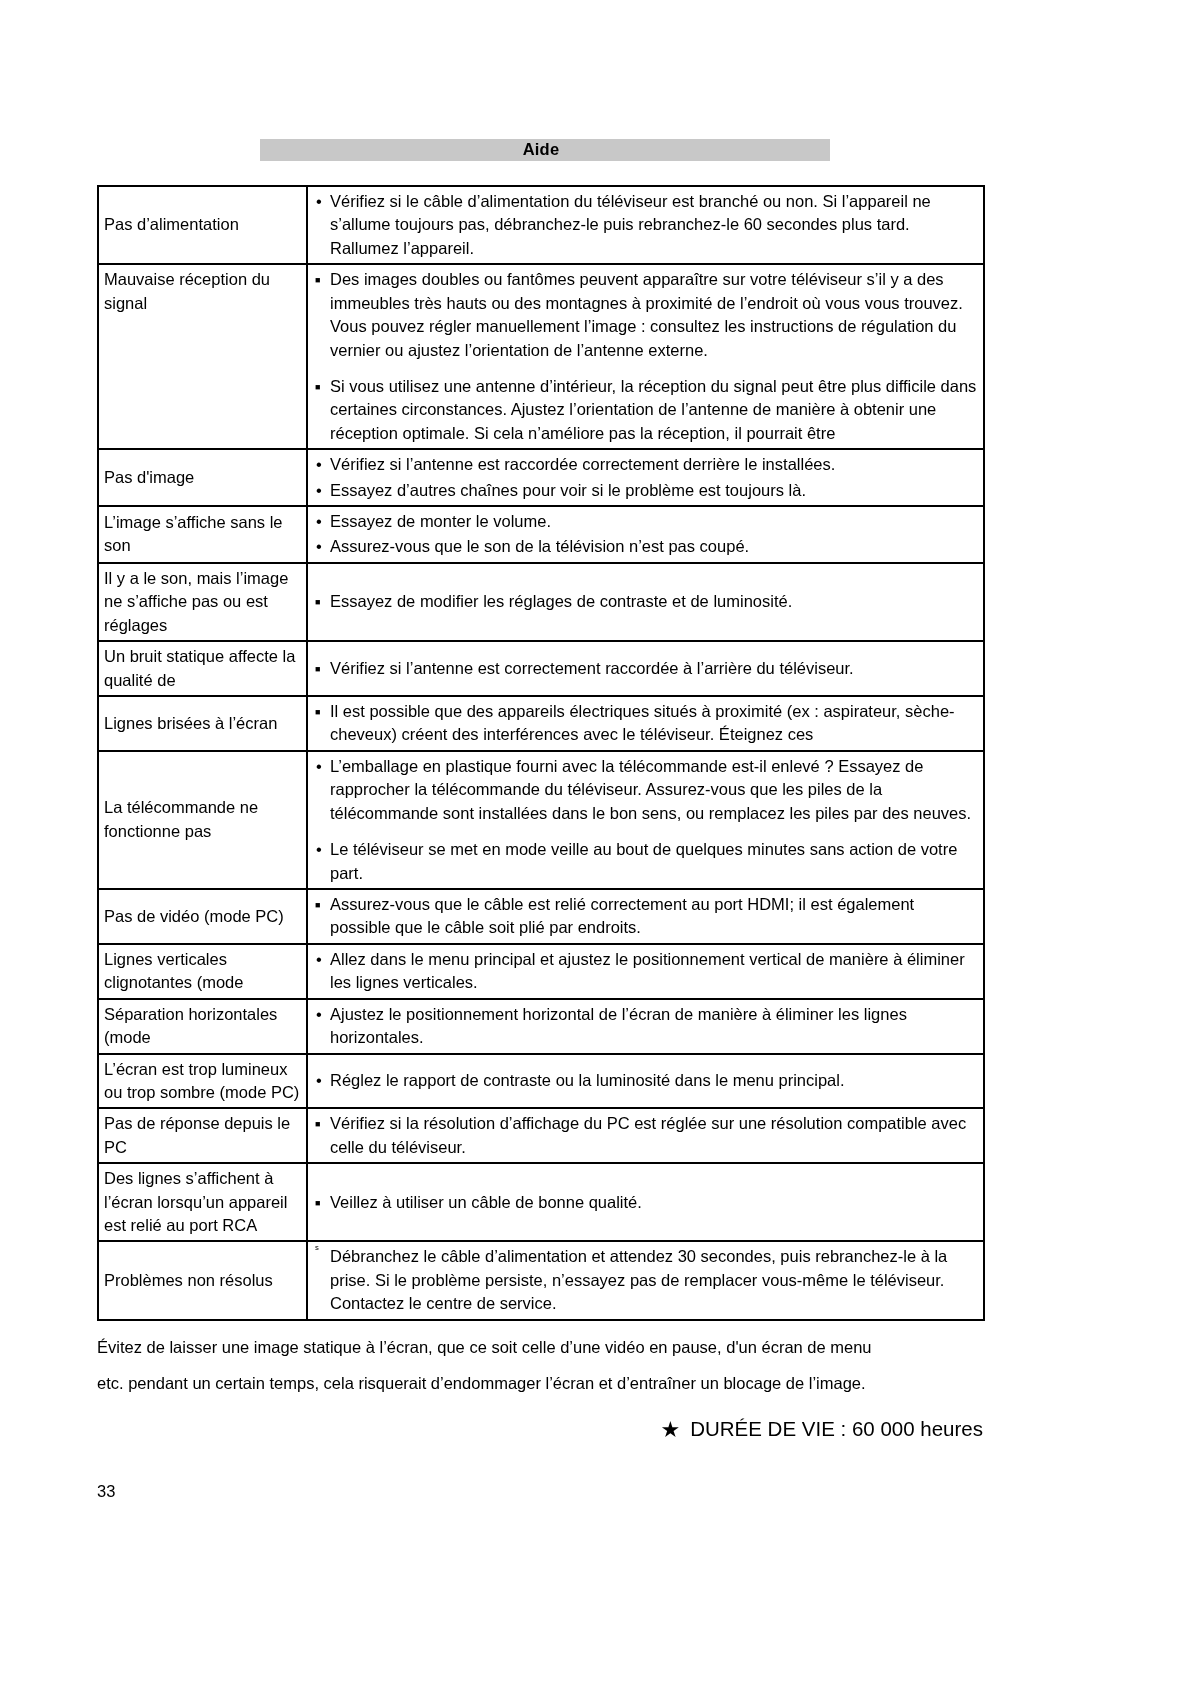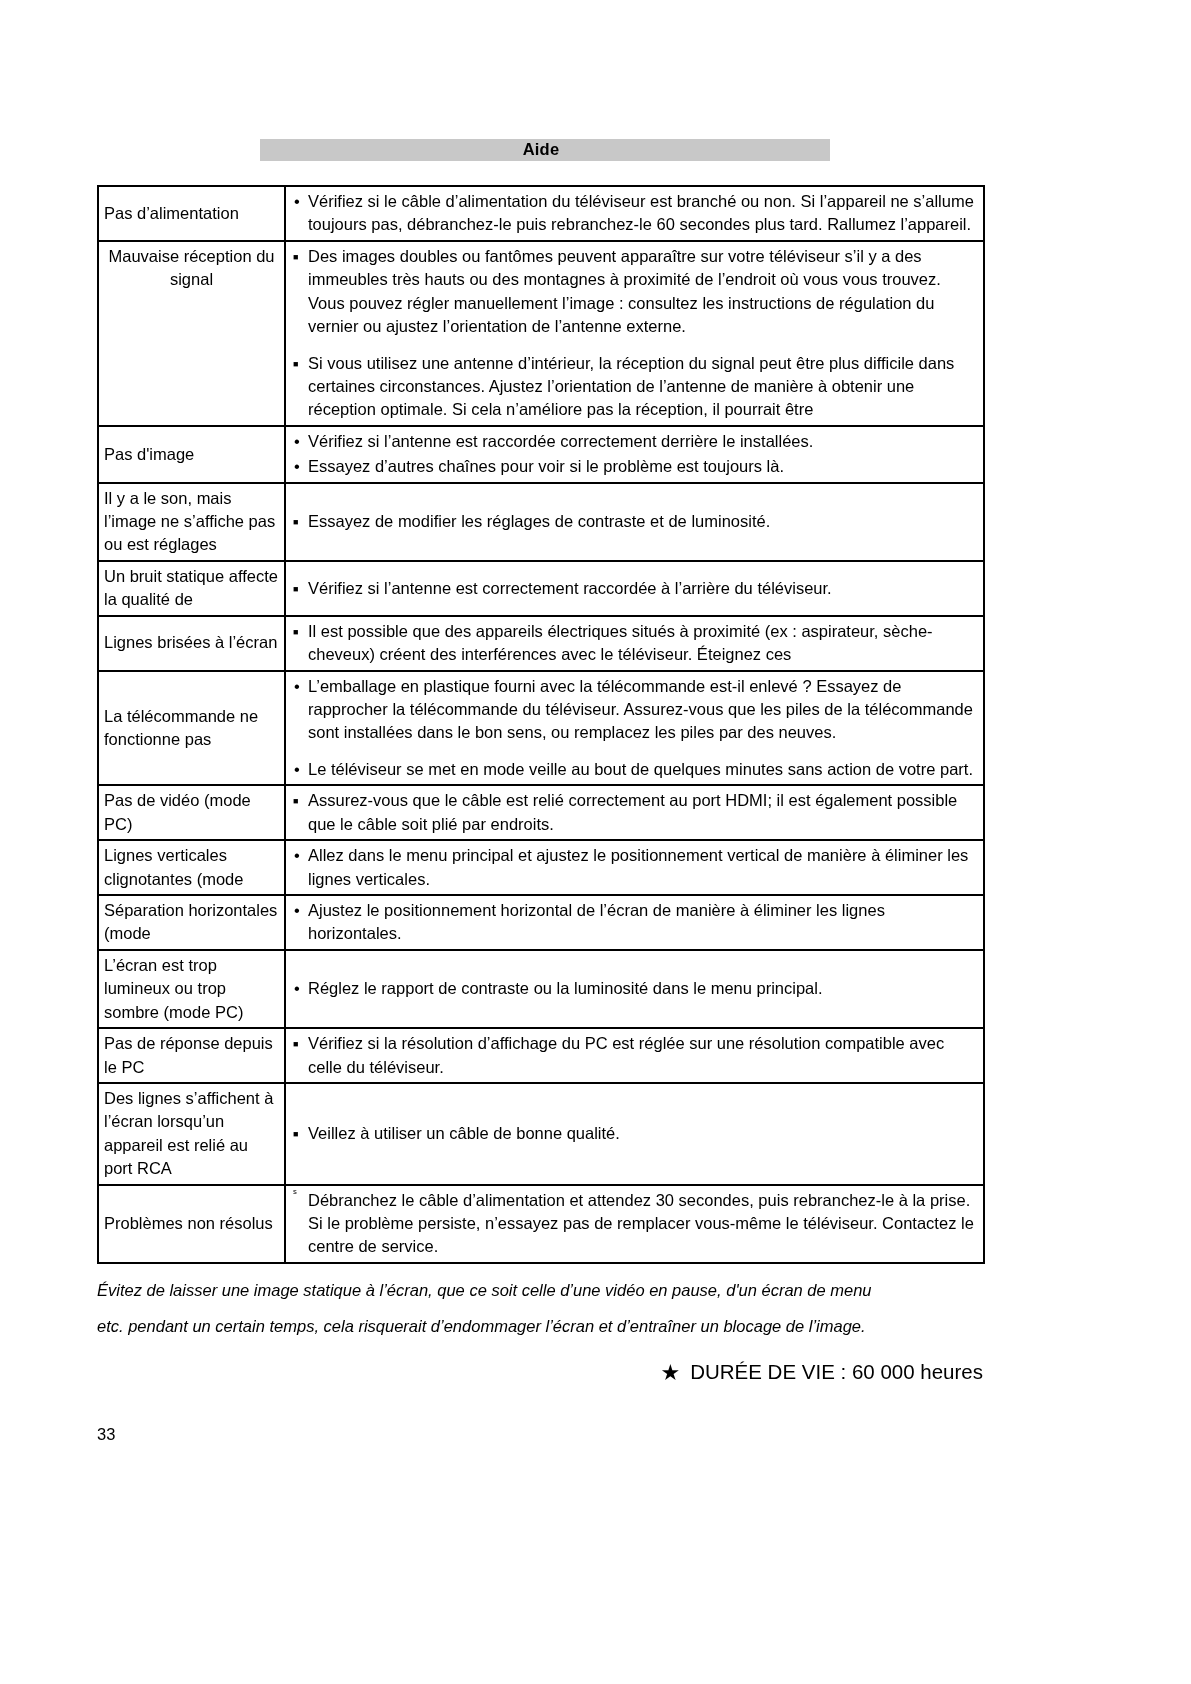--- a/index.html
+++ b/index.html
@@ -15,33 +15,33 @@
     width:570px; margin-left:163px; background:#c8c8c8;
     text-align:center; font-weight:bold; padding:1px 8px 2px 0;
     letter-spacing:0.2px;
   }
 
   table.tbl { border-collapse:collapse; width:100%; margin-top:24px; table-layout:fixed; }
   table.tbl td {
     border:2px solid #000; vertical-align:middle;
     padding:3px 5px; line-height:1.42;
   }
-  td.problem { width:187px;margin-top:32px; }
-  td.problem.vtop { vertical-align:top;text-align:center; }
+  td.problem { width:209px;margin-top:32px; }
+  td.problem.vtop { vertical-align:top; }
   td.solutions { }
 
   .sol { position:relative; padding-left:17px; }
   .sol + .sol { margin-top:2px; }
   .loose .sol + .sol { margin-top:13px; }
   .bullet { position:absolute; left:3px; top:0; }
   .bullet.sq { font-size:9px; top:6px; left:2px; }
   .bullet.sup { font-size:11px; top:-3px; left:2px; font-style:normal; }
 
   .after-note { margin-top:15px; }
-  .after-note .note-line { margin-bottom:12px; line-height:1.45;font-style:italic; }
+  .after-note .note-line { margin-bottom:12px; line-height:1.45; }
   .lifetime { text-align:right; font-size:20.5px; margin-top:20px; padding-right:2px; }
   .lifetime .star { font-size:22px; margin-right:10px; position:relative; top:1px; }
   .page-num { text-align:left; margin-top:40px; font-size:16.5px; }
 </style>
 </head>
 <body>
 
 <div class="content">
 
   <div class="title-bar">Aide</div>
@@ -59,20 +59,27 @@
           <td class="solutions loose">
             <div class="sol"><span class="bullet sq">■</span><span>Des images doubles ou fantômes peuvent apparaître sur votre téléviseur s’il y a des immeubles très hauts ou des montagnes à proximité de l’endroit où vous vous trouvez. Vous pouvez régler manuellement l’image : consultez les instructions de régulation du vernier ou ajustez l’orientation de l’antenne externe.</span></div>
             <div class="sol"><span class="bullet sq">■</span><span>Si vous utilisez une antenne d’intérieur, la réception du signal peut être plus difficile dans certaines circonstances. Ajustez l’orientation de l’antenne de manière à obtenir une réception optimale. Si cela n’améliore pas la réception, il pourrait être</span></div>
           </td>
         </tr>
         <tr>
           <td class="problem">Pas d'image</td>
           <td class="solutions">
             <div class="sol"><span class="bullet">•</span><span>Vérifiez si l’antenne est raccordée correctement derrière le installées.</span></div>
             <div class="sol"><span class="bullet">•</span><span>Essayez d’autres chaînes pour voir si le problème est toujours là.</span></div>
+          </td>
+        </tr>
+        <tr>
+          <td class="problem">L’image s’affiche sans le son</td>
+          <td class="solutions">
+            <div class="sol"><span class="bullet">•</span><span>Essayez de monter le volume.</span></div>
+            <div class="sol"><span class="bullet">•</span><span>Assurez-vous que le son de la télévision n’est pas coupé.</span></div>
           </td>
         </tr>
         <tr>
           <td class="problem">Il y a le son, mais l’image ne s’affiche pas ou est réglages</td>
           <td class="solutions">
             <div class="sol"><span class="bullet sq">■</span><span>Essayez de modifier les réglages de contraste et de luminosité.</span></div>
           </td>
         </tr>
         <tr>
           <td class="problem">Un bruit statique affecte la qualité de</td>

